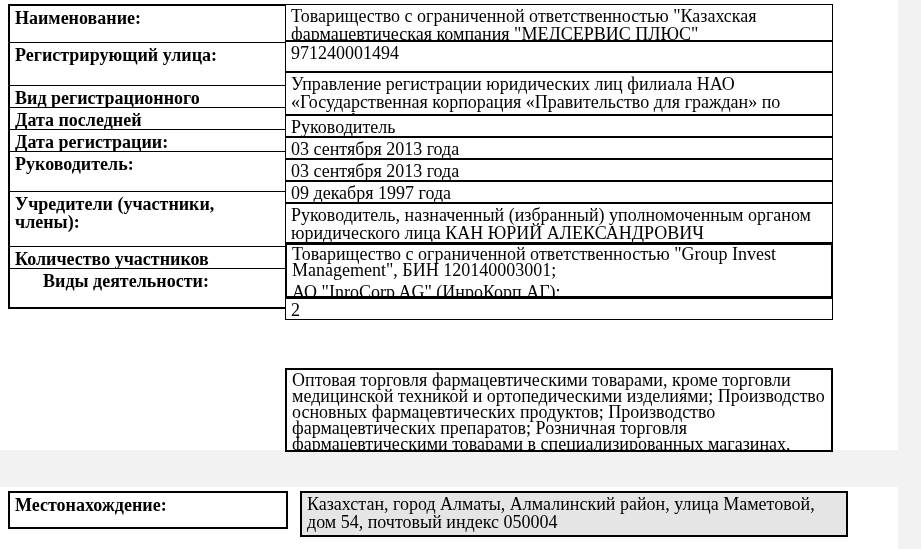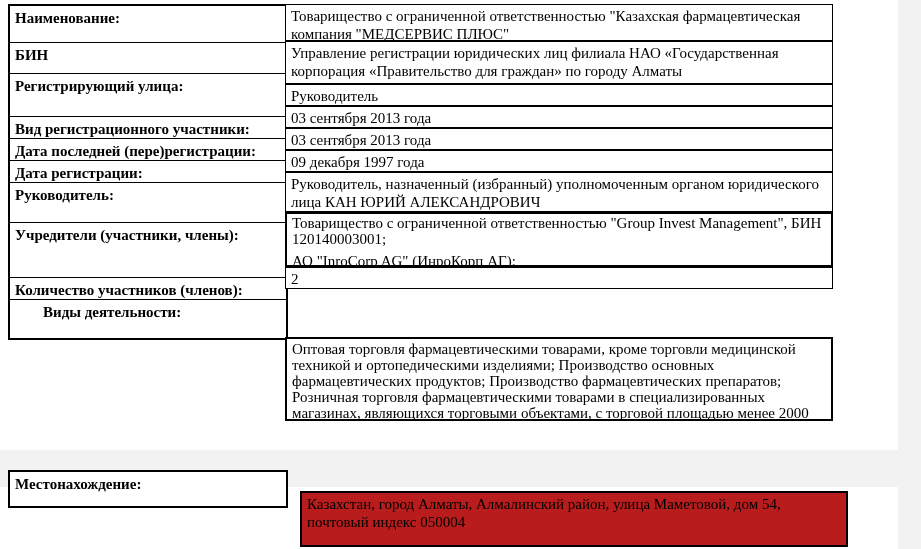--- a/index.html
+++ b/index.html
@@ -8,21 +8,21 @@
     background: #ffffff;
     font-family: "Liberation Serif", "DejaVu Serif", serif;
     color: #000000;
   }
   .viewport {
     position: relative;
     width: 921px;
     height: 549px;
     background: #ffffff;
     overflow: hidden;
-    font-size: 15px;
+    font-size: 18px;
     line-height: 18px;
   }
 
   
   .right-gutter {
     position: absolute;
     left: 898px; top: 0; width: 23px; height: 549px;
     background: #f2f2f3;
   }
   .page-gap-band {
@@ -64,60 +64,60 @@
   }
   .value-box.heavy { border-width: 2px; }
   .value-box p { margin: 0; }
   .founders-box { line-height: 16px; padding-top: 1px; }
   .founders-box p + p { margin-top: 6px; }
   .activities-box { line-height: 16px; margin-top: 48px; }
 
   
   .loc-label-stack {
     position: absolute;
-    left: 8px; top: 470px; width: 280px; height: 38px;
+    left: 8px; top: 491px; width: 280px; height: 38px;
     border: 2px solid #000;
     box-sizing: border-box;
     padding: 3px 4px 0 5px;
     font-weight: bold;
     background: #fff;
   }
   .loc-value-box {
     position: absolute;
-    left: 300px; top: 491px; width: 548px; height: 56px;
+    left: 300px; top: 491px; width: 548px; height: 46px;
     border: 2px solid #000;
     box-sizing: border-box;
     padding: 2px 6px 0 5px;
     overflow: hidden;
-    background: #b91c1c;
+    background: #e5e5e5;
   }
 </style>
 </head>
 <body>
 
 <div class="viewport">
 
   <div class="right-gutter"></div>
   <div class="page-gap-band"></div>
 
   <div class="label-stack">
     <div class="label-cell" style="height:37px">Наименование:</div>
-    <div class="label-cell" style="height:31px">БИН</div>
     <div class="label-cell" style="height:43px">Регистрирующий улица:</div>
     <div class="label-cell" style="height:22px">Вид регистрационного участники:</div>
     <div class="label-cell" style="height:22px">Дата последней (пере)регистрации:</div>
     <div class="label-cell" style="height:22px">Дата регистрации:</div>
     <div class="label-cell" style="height:40px">Руководитель:</div>
     <div class="label-cell" style="height:55px">Учредители (участники, члены):</div>
     <div class="label-cell" style="height:22px">Количество участников (членов):</div>
     <div class="label-cell" style="height:38px">Виды деятельности:</div>
   </div>
 
   <div class="value-stack">
     <div class="value-box" style="height:37px">Товарищество с ограниченной ответственностью "Казахская фармацевтическая компания "МЕДСЕРВИС ПЛЮС"</div>
+    <div class="value-box" style="height:31px">971240001494</div>
     <div class="value-box" style="height:43px">Управление регистрации юридических лиц филиала НАО «Государственная корпорация «Правительство для граждан» по городу Алматы</div>
     <div class="value-box" style="height:22px">Руководитель</div>
     <div class="value-box" style="height:22px">03 сентября 2013 года</div>
     <div class="value-box" style="height:22px">03 сентября 2013 года</div>
     <div class="value-box" style="height:22px">09 декабря 1997 года</div>
     <div class="value-box" style="height:40px">Руководитель, назначенный (избранный) уполномоченным органом юридического лица КАН ЮРИЙ АЛЕКСАНДРОВИЧ</div>
     <div class="value-box heavy founders-box" style="height:55px">
       <p>Товарищество с ограниченной ответственностью "Group Invest Management", БИН 120140003001;</p>
       <p>АО "InroCorp AG" (ИнроКорп АГ);</p>
     </div>

